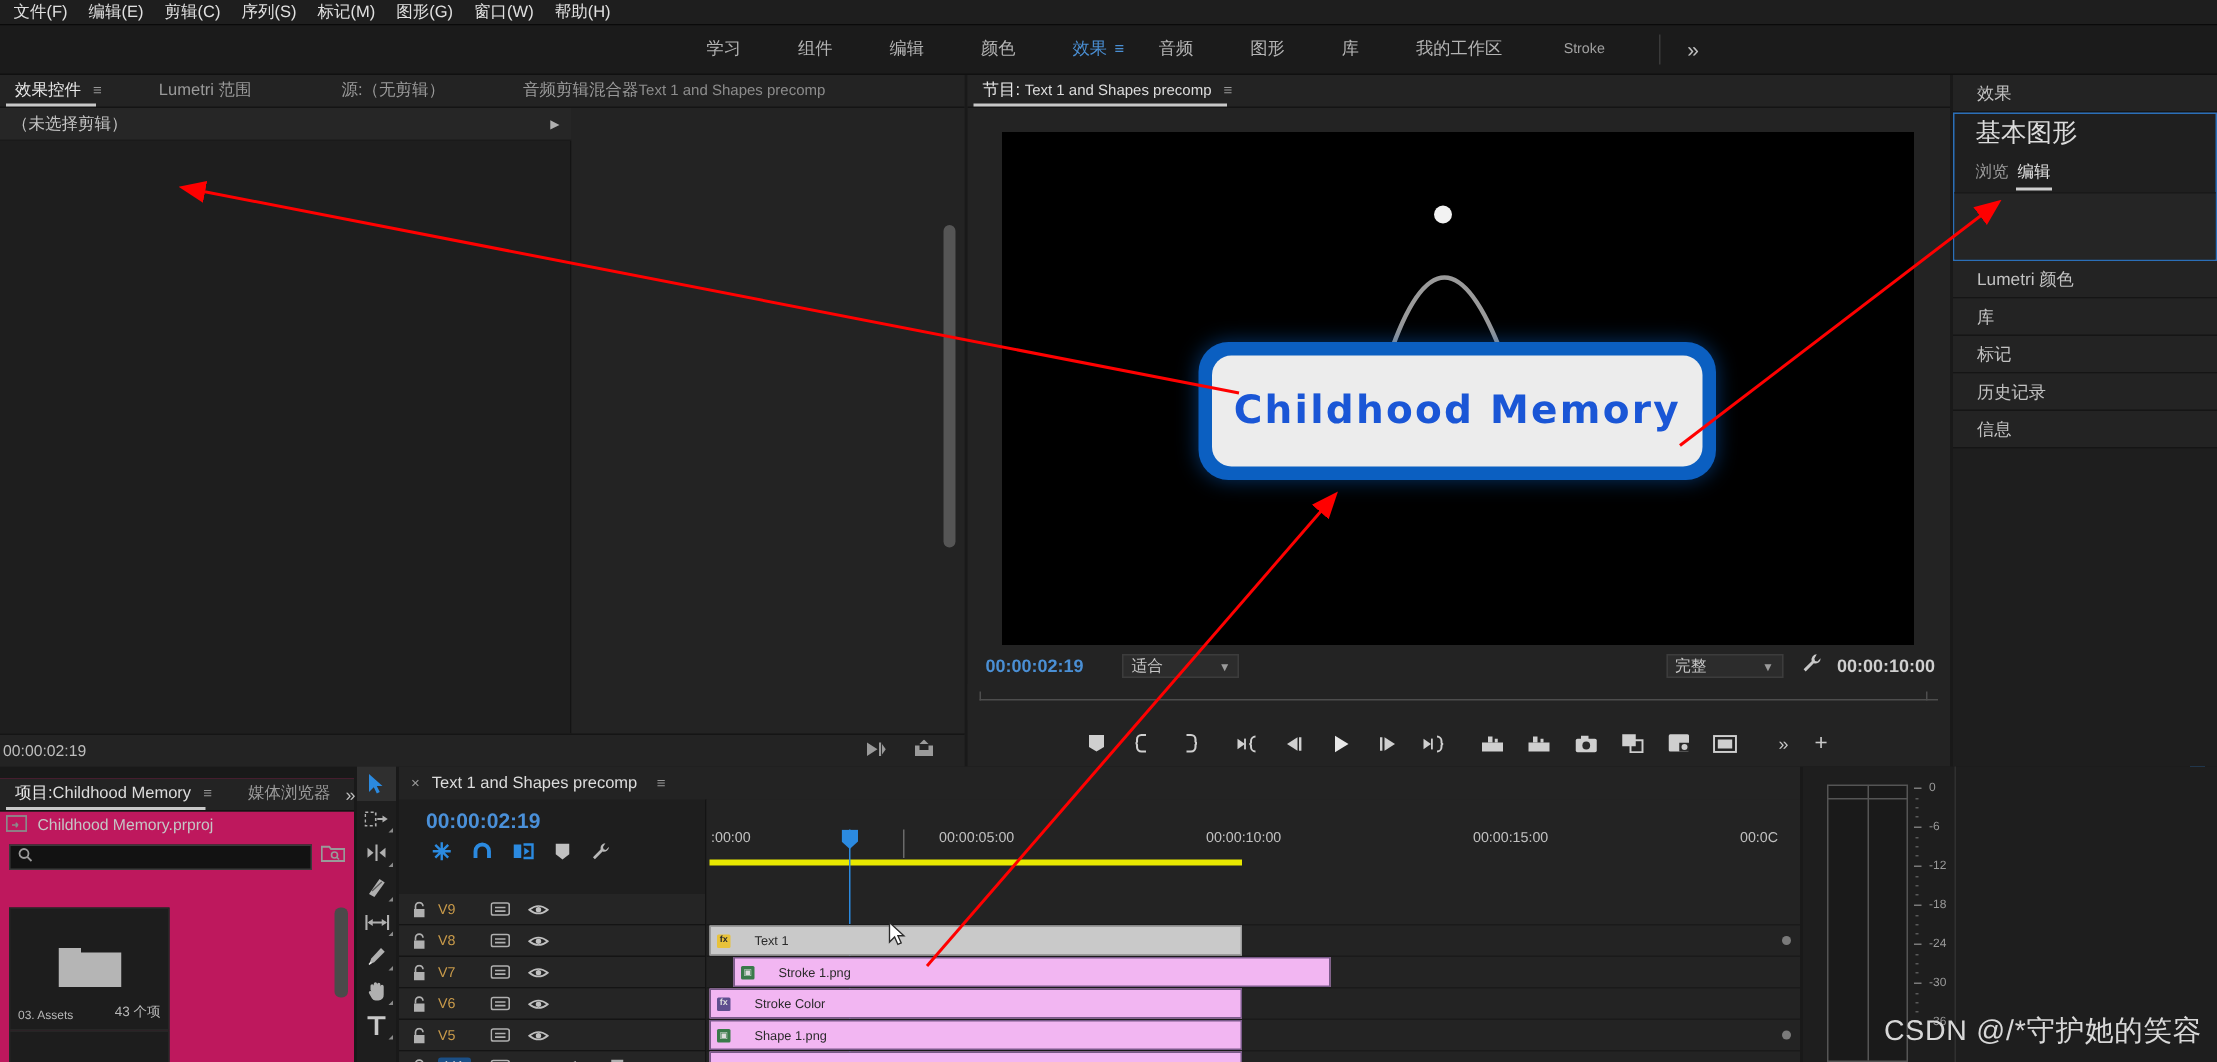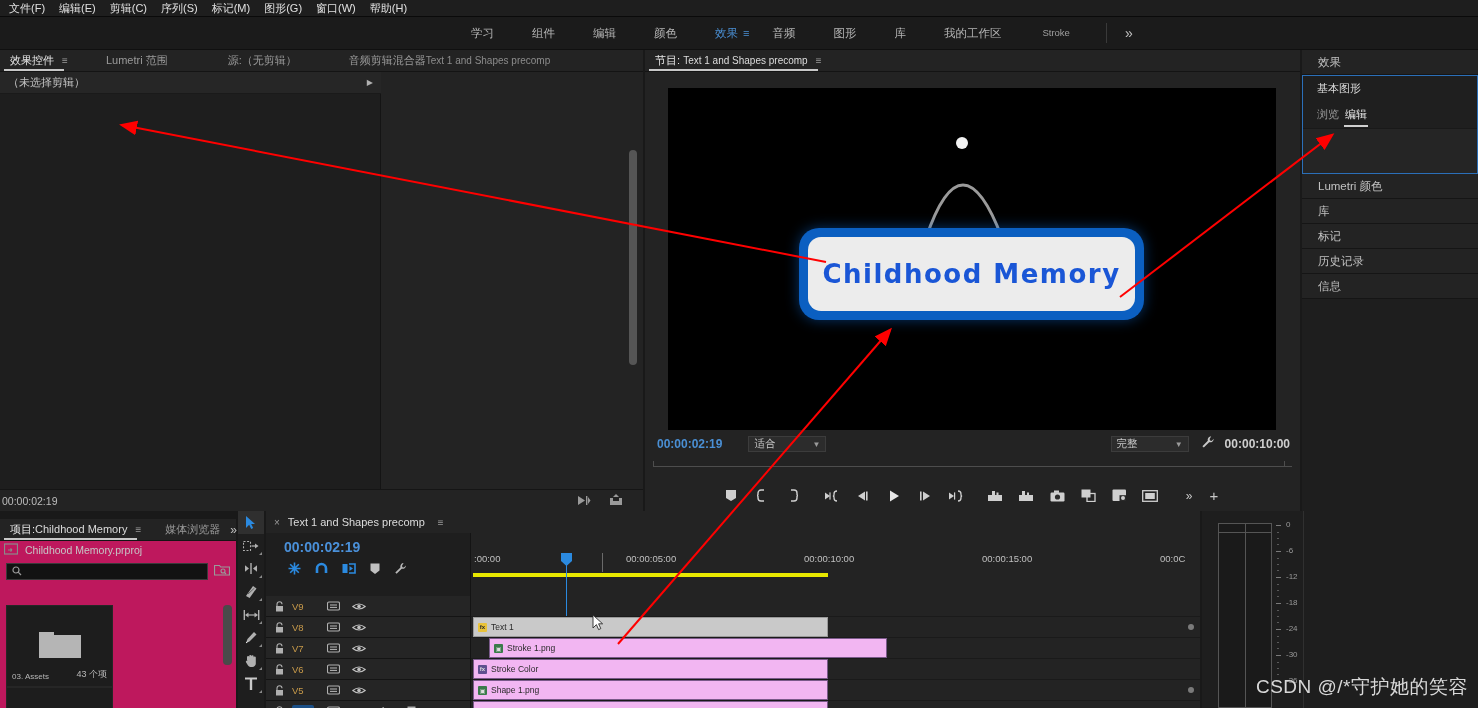--- a/index.html
+++ b/index.html
@@ -157,21 +157,21 @@
   .rs-item {
     height: 25px; display: flex; align-items: center; padding-left: 16px;
     font-size: 11.5px; color: #c2c2c2; border-bottom: 1px solid #151515;
     background: #232323;
   }
   #rs-highlight {
     border: 1px solid #2b6fb8; background: #1f1f1f;
   }
   #rs-hl-title {
     height: 25px; display: flex; align-items: center; padding-left: 14px;
-    font-size: 11px; color: #dcdcdc;
+    font-size: 17px; color: #dcdcdc;
   }
   #rs-hl-tabs { height: 27px; display: flex; align-items: center; padding-left: 14px; gap: 6px;}
   .rs-subtab { font-size: 11px; color: #9a9a9a; position: relative; }
   .rs-subtab.active { color: #e6e6e6; }
   .rs-subtab.active::after {
     content:""; position:absolute; left:-1px; right:-1px; bottom:-5px; height:2px; background:#cfcfcf;
   }
   #rs-hl-body { height: 45px; background: #252525; border-top: 1px solid #191919; }
 
   
@@ -251,21 +251,21 @@
   }
   #tl-cti { position: absolute; top: 20px; left: 95px; width: 1px; height: 175px; background: #2b8ae0; }
   #tl-cti-head {
     position: absolute; top: 20px; left: 90px; width: 11px; height: 13px; background:#2b8ae0;
     clip-path: polygon(0 0, 100% 0, 100% 62%, 50% 100%, 0 62%);
   }
   #tl-clips { position: absolute; top: 63px; left: 0; right: 0; bottom: 0; }
   .clip-row { height: 21px; position: relative; border-bottom: 1px solid #1a1a1a; }
   .clip {
     position: absolute; top: 0; height: 20px; border: 1px solid #7a5a8a;
-    display: flex; align-items: center; gap: 4px; padding-left: 4px;
+    display: flex; align-items: center; gap: 16px; padding-left: 4px;
     font-size: 8.5px; color: #2a2a2a; overflow: hidden;
   }
   .clip.gray { background: #c9c9c9; border-color:#9a9a9a; }
   .clip.pink { background: #f2b6f2; }
   .fxbadge {
     width: 9px; height: 9px; font-size: 6px; display:flex; align-items:center; justify-content:center;
     color: #2a2a2a; border-radius:1px; font-weight:bold;
   }
   .fxbadge.yellow { background: #e8c23a; }
   .fxbadge.purple { background: #5f4f8f; color:#ddd; }

